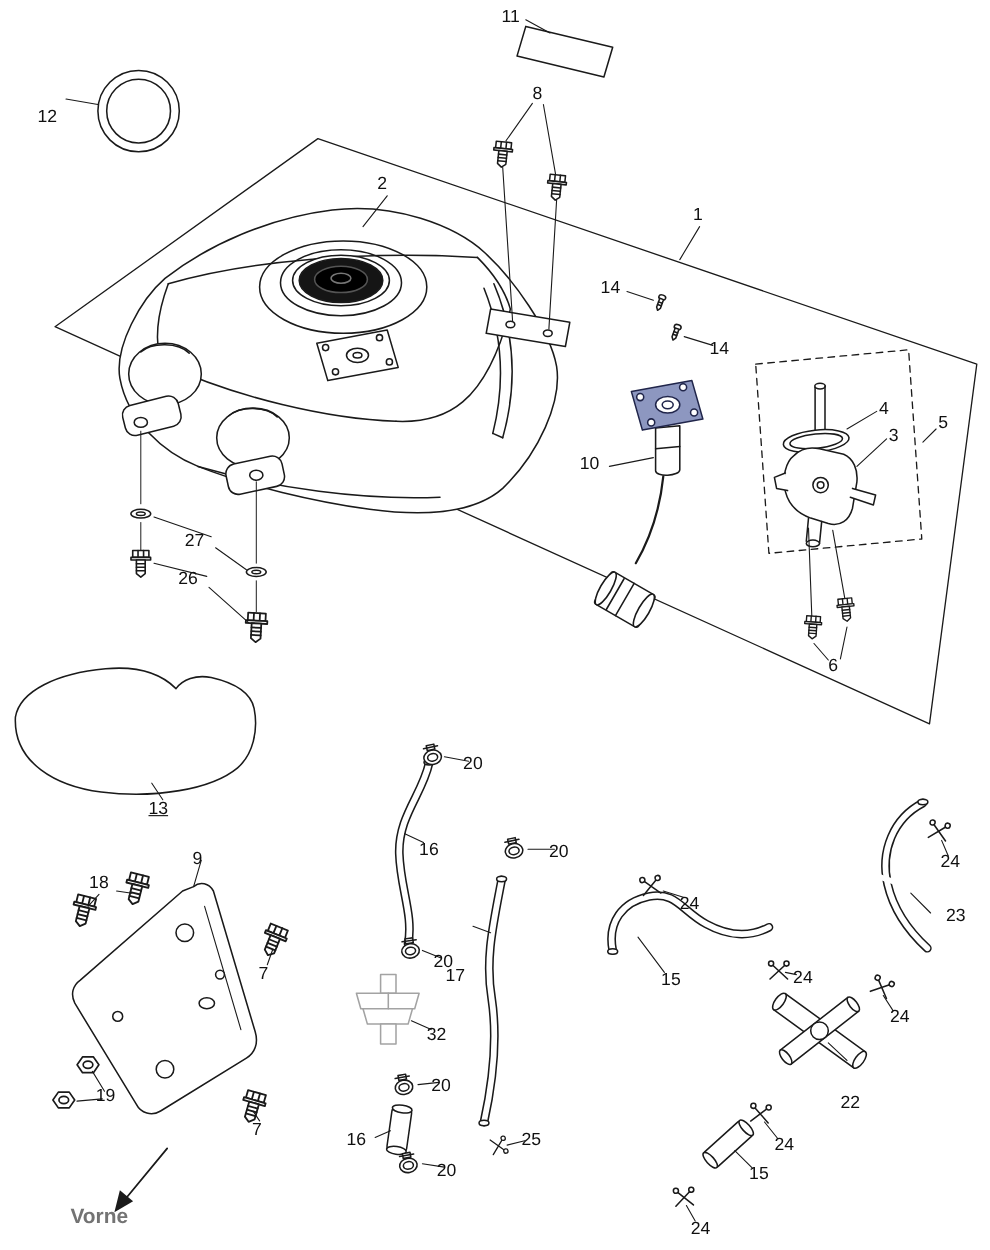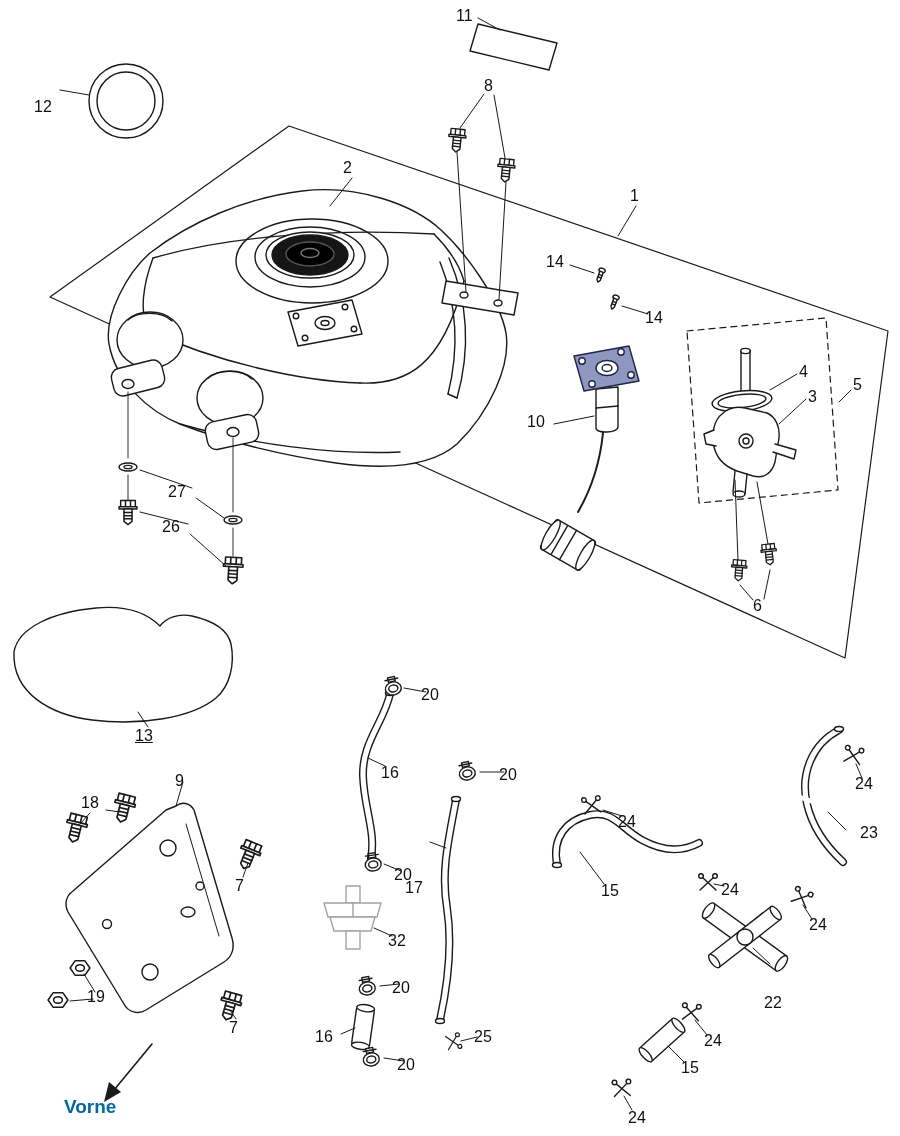--- a/index.html
+++ b/index.html
@@ -7,21 +7,21 @@
     position:relative;width:900px;height:1136px;background:#ffffff;
     font-family:"Liberation Sans", sans-serif;overflow:hidden;
   }
   .diagram-svg{position:absolute;left:0;top:0;}
   .labels-layer{position:absolute;left:0;top:0;width:900px;height:944px;pointer-events:none;}
   .part-label{
     position:absolute;font-size:16px;line-height:16px;color:#101010;
     font-family:"Liberation Sans", sans-serif;letter-spacing:0;
   }
   .vorne{
-    position:absolute;left:64px;top:1096px;font-size:19px;font-weight:bold;color:#0369a1;
+    position:absolute;left:64px;top:1096px;font-size:19px;font-weight:bold;color:#737373;
     font-family:"Liberation Sans", sans-serif;
   }
 </style>
 </head>
 <body>
 
 <div class="stage">
 
 <svg class="diagram-svg" width="900" height="1136" viewBox="0 0 900 1136">
   <defs>

